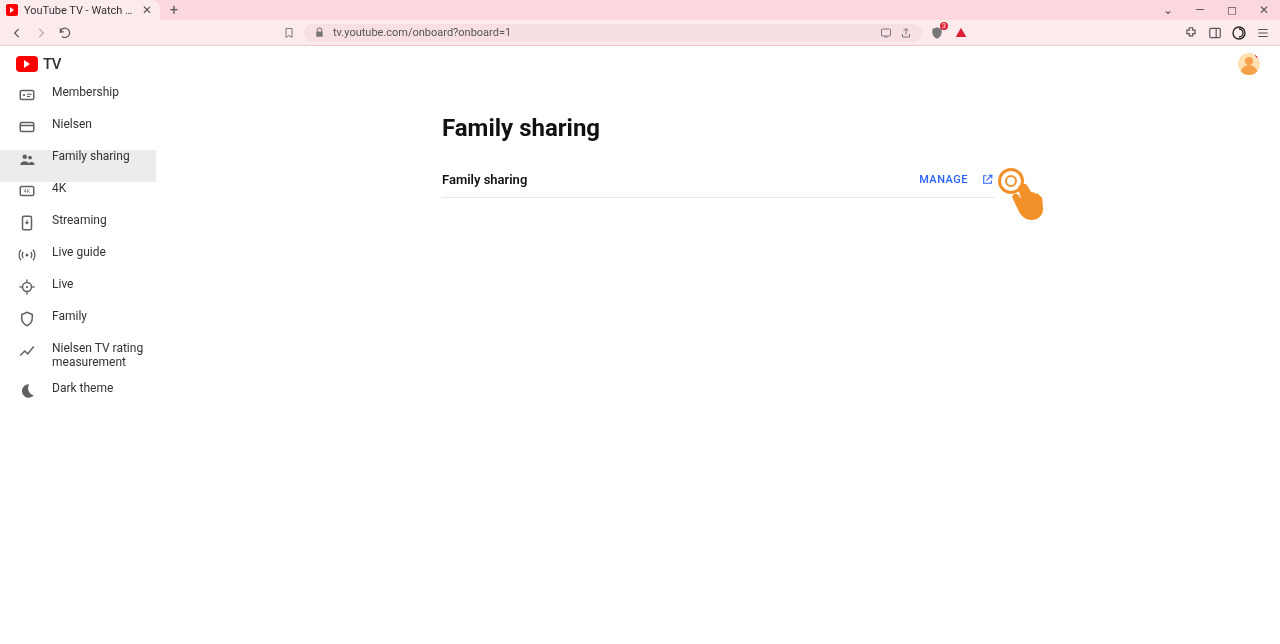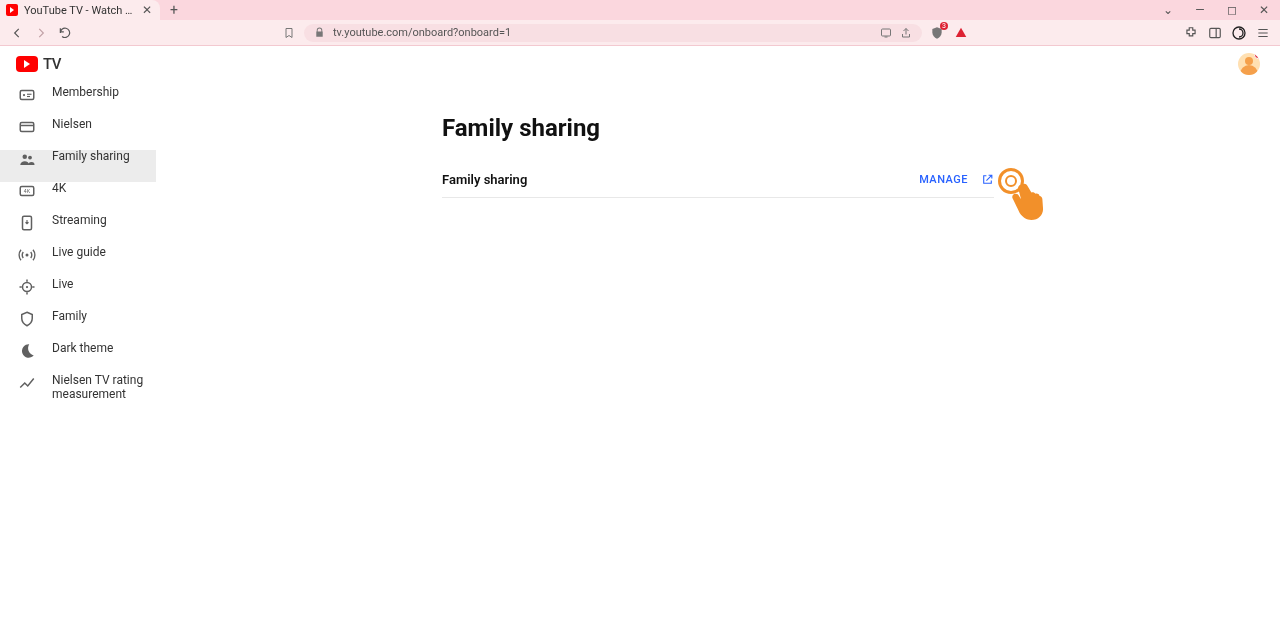--- a/index.html
+++ b/index.html
@@ -241,36 +241,36 @@
 
     <div class="side-item">
       <span class="ic">
         <svg viewBox="0 0 24 24">
             <path d="M12 3l7 3v5c0 5-3 8-7 10-4-2-7-5-7-10V6l7-3z" fill="none" stroke="#606060" stroke-width="2"></path>
           </svg>
       </span>
       <span class="lbl">Family</span>
     </div>
 
+    <div class="side-item tall">
+      <span class="ic">
+        <svg viewBox="0 0 24 24">
+            <path d="M3 18l6-6 4 4 8-10" fill="none" stroke="#606060" stroke-width="2"></path>
+          </svg>
+      </span>
+      <span class="lbl">Nielsen TV rating measurement</span>
+    </div>
+
     <div class="side-item">
       <span class="ic">
         <svg viewBox="0 0 24 24">
             <path d="M15 3a9 9 0 1 0 6 15 10 10 0 0 1-6-15z" fill="#606060"></path>
           </svg>
       </span>
       <span class="lbl">Dark theme</span>
-    </div>
-
-    <div class="side-item tall">
-      <span class="ic">
-        <svg viewBox="0 0 24 24">
-            <path d="M3 18l6-6 4 4 8-10" fill="none" stroke="#606060" stroke-width="2"></path>
-          </svg>
-      </span>
-      <span class="lbl">Nielsen TV rating measurement</span>
     </div>
 
   </nav>
 
   <main class="main">
     <h1 class="page-title">Family sharing</h1>
 
     <div class="setting-row">
       <span class="setting-label">Family sharing</span>
       <a class="manage-btn">

